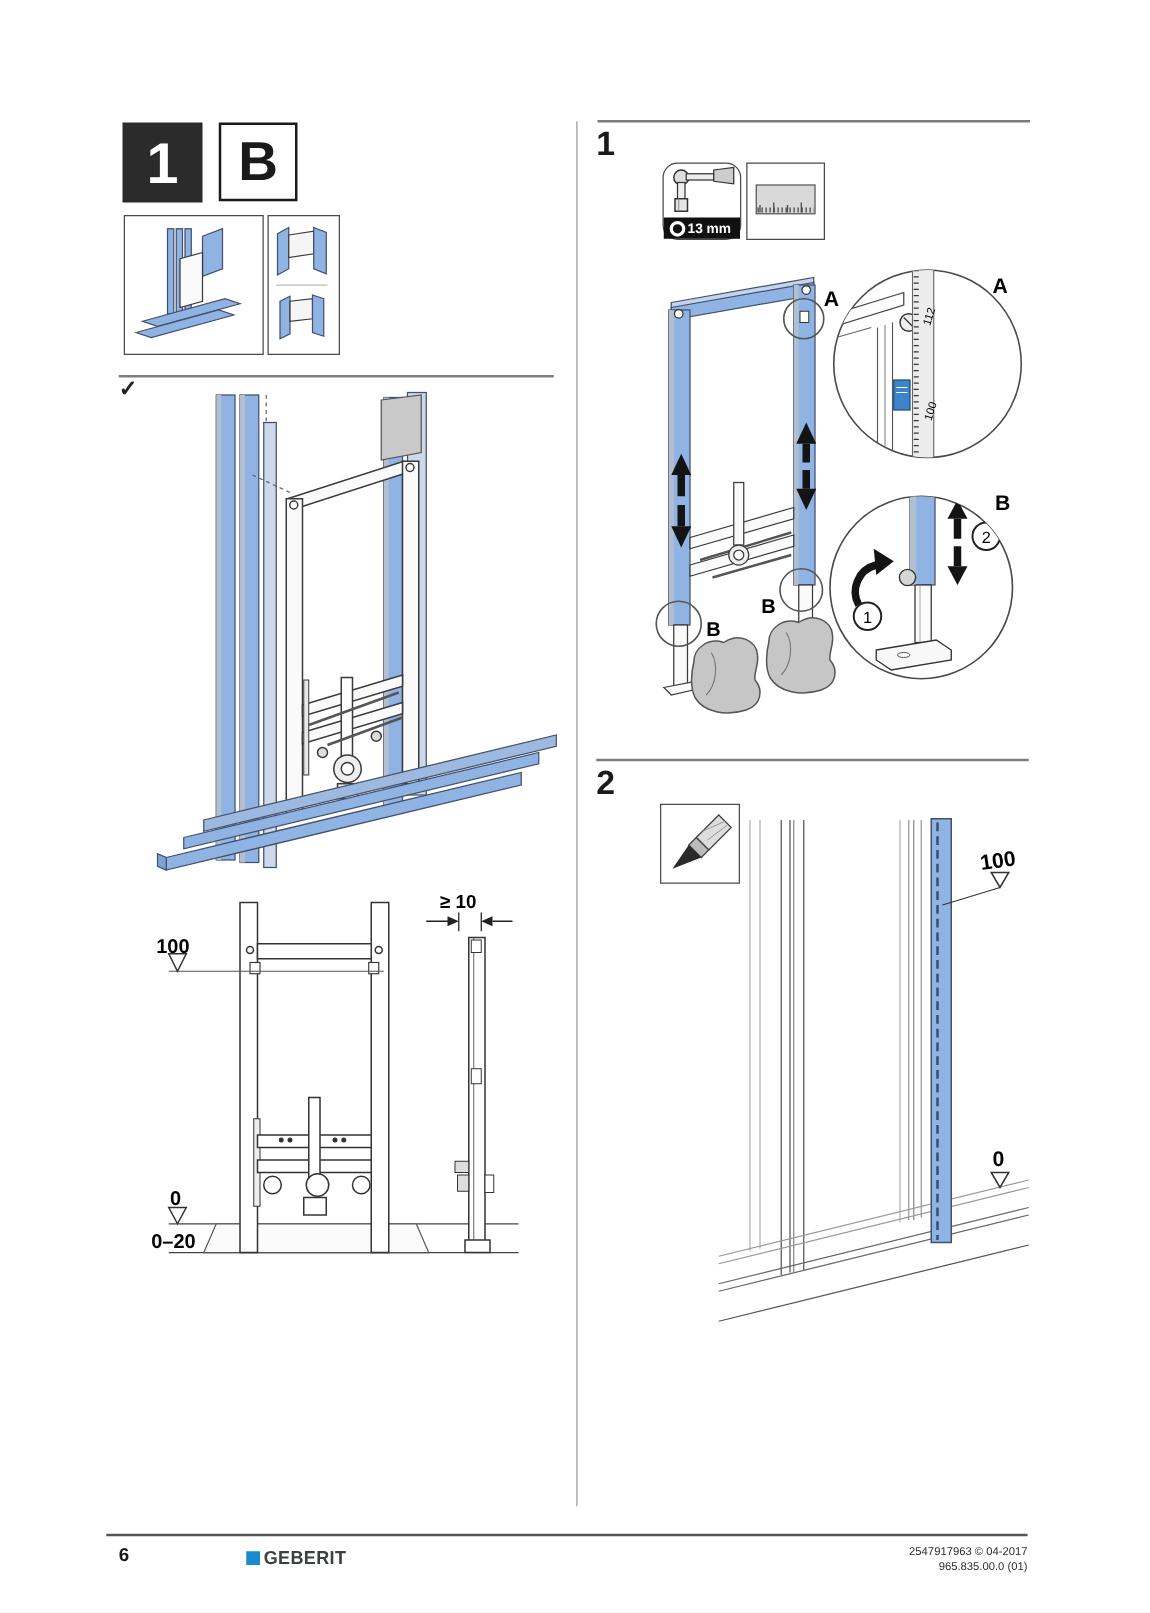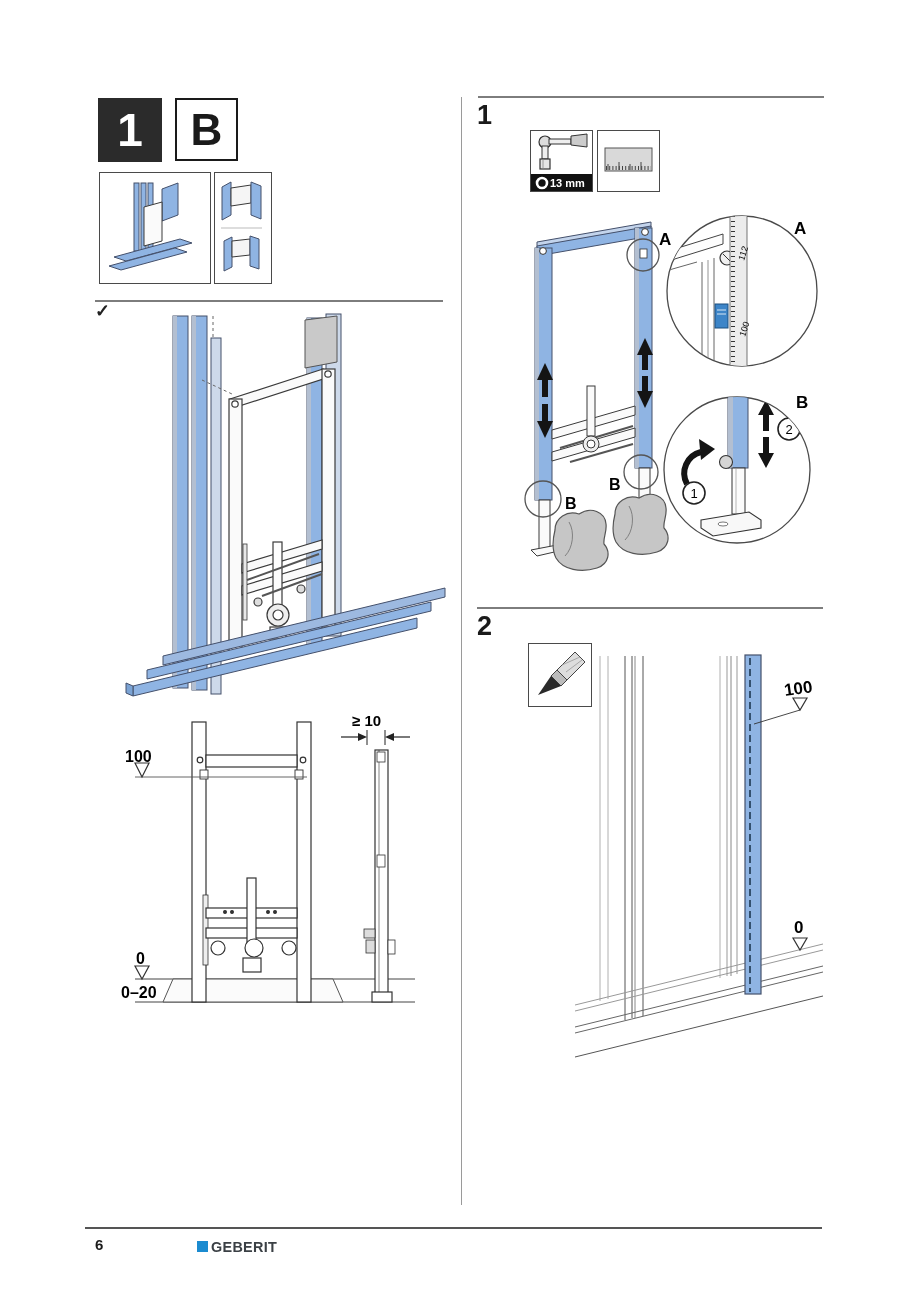--- a/index.html
+++ b/index.html
@@ -175,21 +175,21 @@
         <rect x="267" y="292" width="20" height="10"></rect>
       </g>
     </g>
   </svg>
 
   <div class="vrule" style="left:461px;top:97px;height:1108px;"></div>
 
   <div class="rule" style="left:478px;top:96px;width:346px;"></div>
   <div class="secnum" style="left:477px;top:100px;">1</div>
 
-  <div class="toolbox" style="left:530px;top:130px;width:63px;height:62px;">
+  <div class="toolbox" style="left:530px;top:130px;width:63px;height:62px;border-radius:12px;">
     <svg width="60" height="42" viewBox="0 0 60 42">
       <circle cx="14" cy="11" r="6" fill="#ddd" stroke="#333" stroke-width="1.2"></circle>
       <rect x="18" y="8" width="22" height="5" fill="#eee" stroke="#333" stroke-width="1"></rect>
       <polygon points="40,5 56,3 56,16 40,14" fill="#ccc" stroke="#333" stroke-width="1"></polygon>
       <rect x="11" y="15" width="6" height="13" fill="#eee" stroke="#333" stroke-width="1"></rect>
       <rect x="9" y="28" width="10" height="10" fill="#e5e5e5" stroke="#333" stroke-width="1.2"></rect>
       <line x1="12" y1="28" x2="12" y2="38" stroke="#888" stroke-width="0.8"></line>
     </svg>
     <div class="tool-strip">
       <svg width="16" height="14" viewBox="0 0 16 14" style="margin-left:3px;">
@@ -367,14 +367,18 @@
     <text x="234" y="285" font-size="17" font-weight="700">0</text>
     <polygon points="233,290 247,290 240,302" fill="#fff" stroke="#333" stroke-width="1.2"></polygon>
   </svg>
 
   <div class="rule" style="left:85px;top:1227px;width:737px;background:#555;"></div>
   <div class="footer-pagenum">6</div>
   <div class="footer-logo">
     <span class="sq"></span>
     <span class="word">GEBERIT</span>
   </div>
+  <div class="footer-doc">
+    <div>2547917963 © 04-2017</div>
+    <div>965.835.00.0 (01)</div>
+  </div>
 
 </div>
 
 </body></html>

